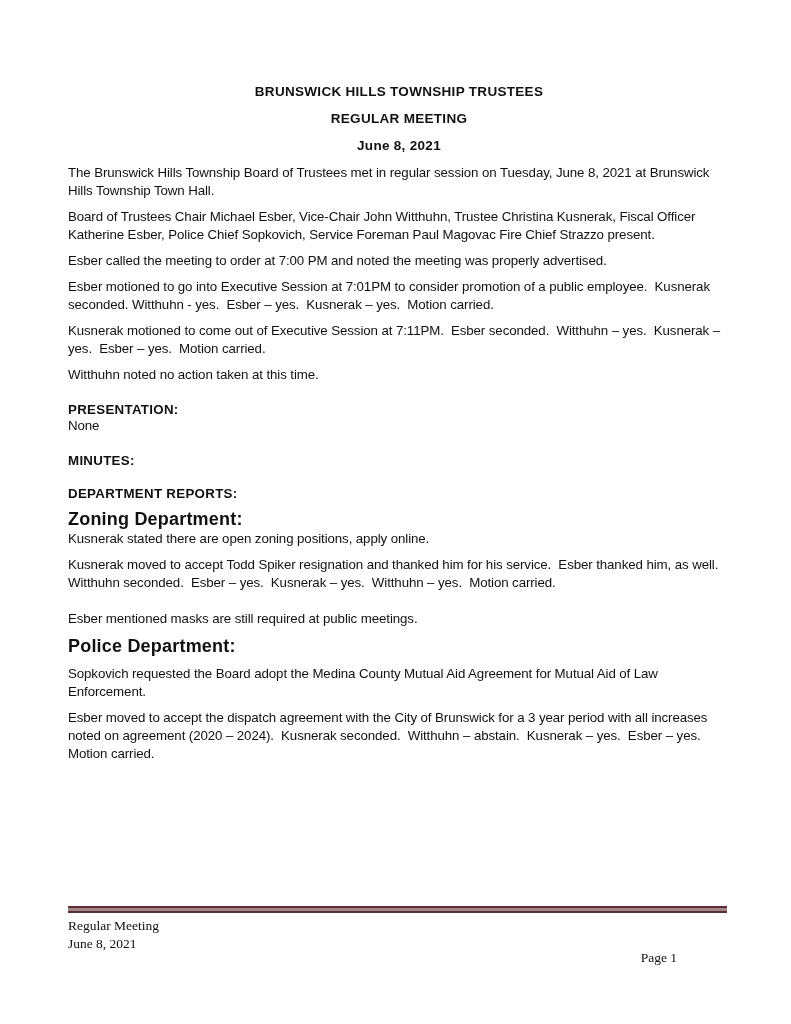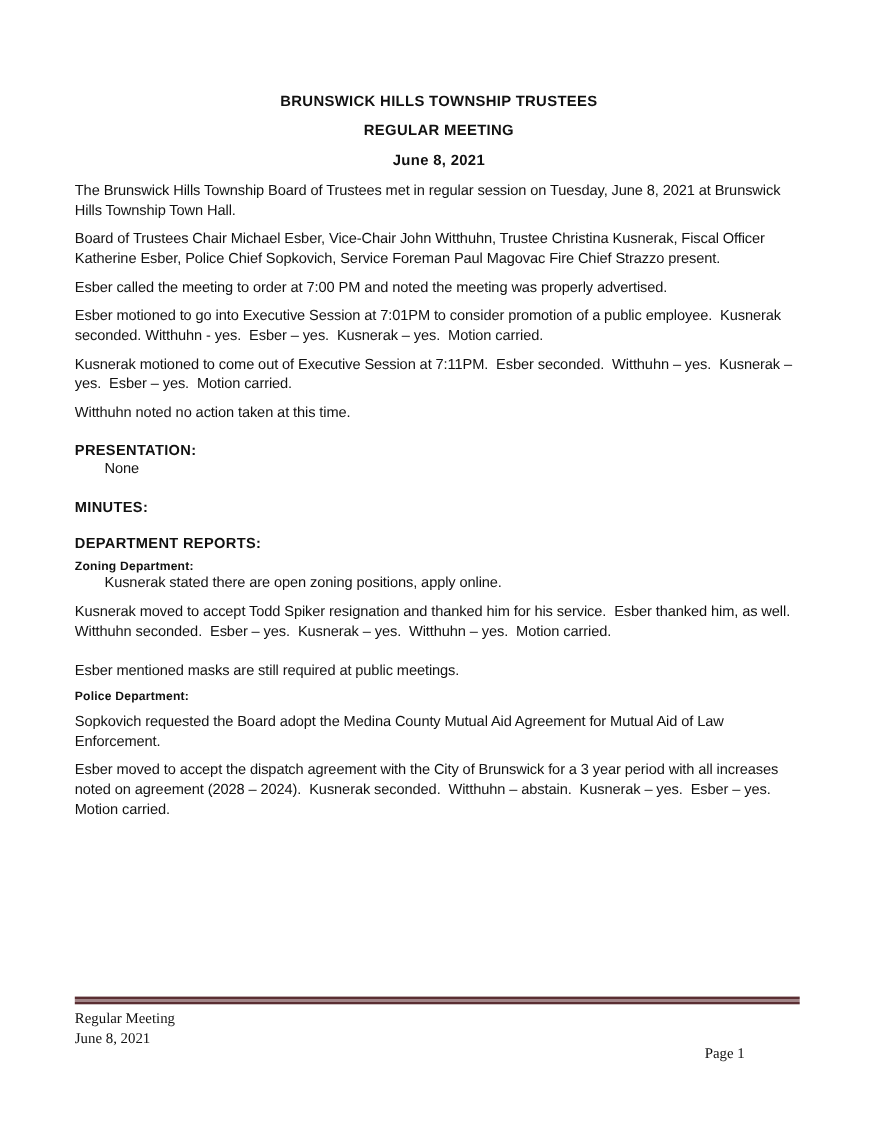--- a/index.html
+++ b/index.html
@@ -32,30 +32,30 @@
   }
   .title-line { white-space: pre; }
   .para {
     font-size: 13.3px;
     line-height: 18px;
     margin: 8px 0 0 0;
     white-space: pre-wrap;
     letter-spacing: -0.1px;
   }
   .para.first { margin-top: 5px; }
-  .para.tight { margin-top: 0; margin-left: 27px; }
+  .para.tight { margin-top: 0; }
   .para.gap { margin-top: 18px; }
   .heading {
     font-size: 13.3px;
     font-weight: bold;
     margin: 18px 0 0 0;
     letter-spacing: 0.3px;
   }
   .subheading {
-    font-size: 11px;
+    font-size: 18px;
     font-weight: bold;
     margin: 8px 0 0 0;
     letter-spacing: 0.2px;
   }
   .footer-rule {
     position: absolute;
     left: 68px;
     right: 64px;
     top: 906px;
     height: 7px;
@@ -112,21 +112,21 @@
 
     <p class="heading">DEPARTMENT REPORTS:</p>
 
     <p class="subheading">Zoning Department:</p>
     <p class="para tight">Kusnerak stated there are open zoning positions, apply online.</p>
     <p class="para">Kusnerak moved to accept Todd Spiker resignation and thanked him for his service.  Esber thanked him, as well.  Witthuhn seconded.  Esber – yes.  Kusnerak – yes.  Witthuhn – yes.  Motion carried.</p>
     <p class="para gap">Esber mentioned masks are still required at public meetings.</p>
 
     <p class="subheading">Police Department:</p>
     <p class="para">Sopkovich requested the Board adopt the Medina County Mutual Aid Agreement for Mutual Aid of Law Enforcement.</p>
-    <p class="para">Esber moved to accept the dispatch agreement with the City of Brunswick for a 3 year period with all increases noted on agreement (2028 – 2024).  Kusnerak seconded.  Witthuhn – abstain.  Kusnerak – yes.  Esber – yes.  Motion carried.</p>
+    <p class="para">Esber moved to accept the dispatch agreement with the City of Brunswick for a 3 year period with all increases noted on agreement (2020 – 2024).  Kusnerak seconded.  Witthuhn – abstain.  Kusnerak – yes.  Esber – yes.  Motion carried.</p>
 
   </div>
 
   <div class="footer-rule"></div>
 
   <div class="footer-text">
     <div class="footer-left">
       <div>Regular Meeting</div>
       <div>June 8, 2021</div>
     </div>

